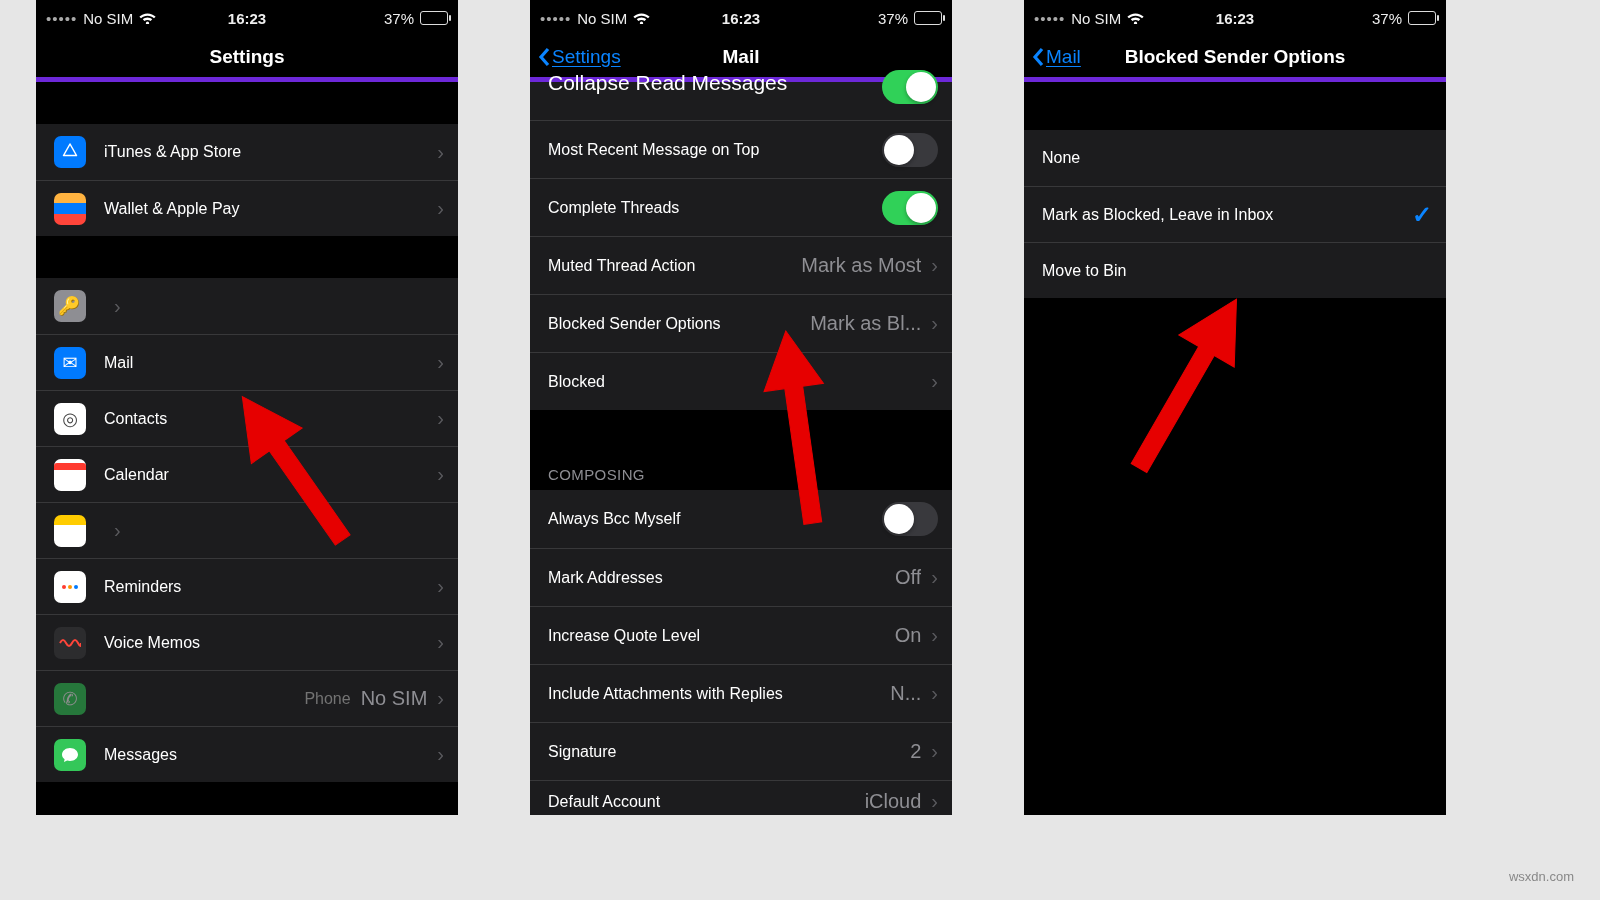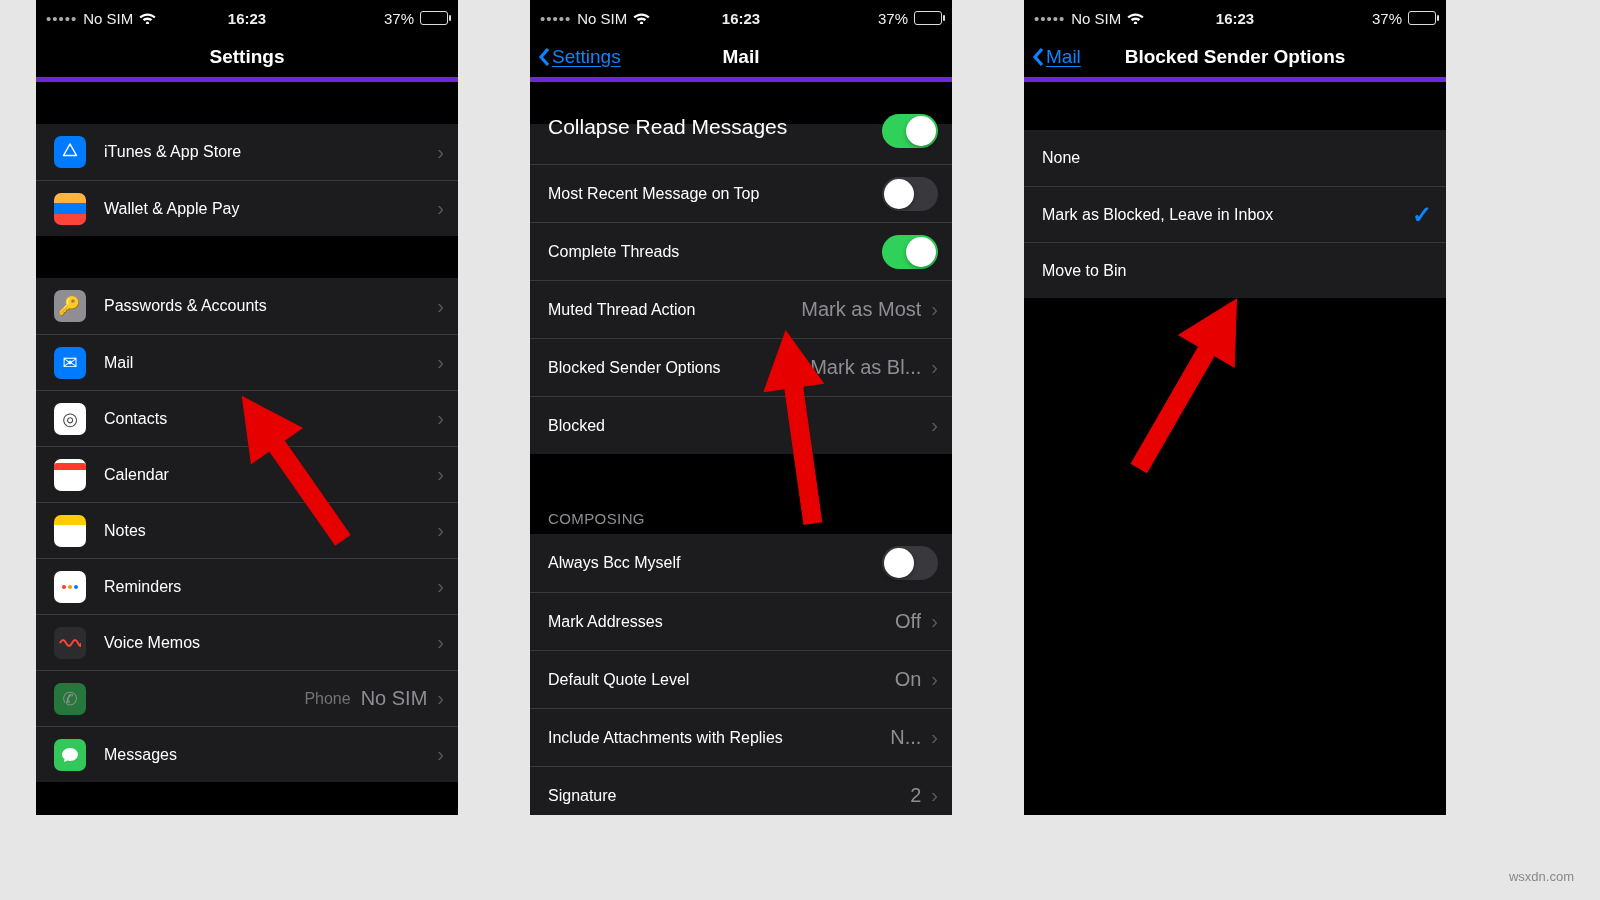--- a/index.html
+++ b/index.html
@@ -190,21 +190,20 @@
       <div class="row">
         <span class="icon bg-wallet"></span>
         <span class="row-label">Wallet &amp; Apple Pay</span>
         <span class="chevron">›</span>
       </div>
     </div>
 
     <div class="list-section" style="margin-top:42px;">
       <div class="row">
         <span class="icon bg-grey">🔑</span>
-        <span class="row-label">Passwords &amp; Accounts</span>
         <span class="chevron">›</span>
       </div>
       <div class="row">
         <span class="icon bg-blue">✉︎</span>
         <span class="row-label">Mail</span>
         <span class="chevron">›</span>
       </div>
       <div class="row">
         <span class="icon bg-white">◎</span>
         <span class="row-label">Contacts</span>
@@ -212,21 +211,20 @@
       </div>
       <div class="row">
         <span class="icon" style="background:#fff;">
           <span style="display:block;width:100%;height:7px;background:#ff3b30;border-radius:3px 3px 0 0;margin-top:-16px;"></span>
         </span>
         <span class="row-label">Calendar</span>
         <span class="chevron">›</span>
       </div>
       <div class="row">
         <span class="icon" style="background:linear-gradient(#ffcc00 30%,#fff 30%);"></span>
-        <span class="row-label">Notes</span>
         <span class="chevron">›</span>
       </div>
       <div class="row">
         <span class="icon bg-white">
           <span style="display:flex;gap:2px;">
             <span style="width:4px;height:4px;border-radius:2px;background:#ff3b30;"></span>
             <span style="width:4px;height:4px;border-radius:2px;background:#ff9500;"></span>
             <span style="width:4px;height:4px;border-radius:2px;background:#007aff;"></span>
           </span>
         </span>
@@ -290,21 +288,21 @@
       <span class="nav-back">
         <svg width="12" height="20" viewBox="0 0 12 20">
             <polyline points="10,2 3,10 10,18"></polyline>
           </svg>
         <span>Settings</span>
       </span>
       <div class="nav-title">Mail</div>
     </div>
 
     <div class="list-section flush" style="margin-top:-2px;">
-      <div class="row" style="min-height:28px;padding-top:0;margin-top:44px;">
+      <div class="row" style="min-height:28px;padding-top:0;">
         <span class="row-label" style="position:relative;top:-14px;font-size:21px;">Collapse Read Messages</span>
         <span class="toggle on" style="position:relative;top:-10px;">
             <span class="knob"></span>
           </span>
       </div>
       <div class="row">
         <span class="row-label">Most Recent Message on Top</span>
         <span class="toggle">
             <span class="knob"></span>
           </span>
@@ -339,21 +337,21 @@
         <span class="toggle">
             <span class="knob"></span>
           </span>
       </div>
       <div class="row">
         <span class="row-label">Mark Addresses</span>
         <span class="row-detail">Off</span>
         <span class="chevron">›</span>
       </div>
       <div class="row">
-        <span class="row-label">Default Quote Level</span>
+        <span class="row-label">Increase Quote Level</span>
         <span class="row-detail">On</span>
         <span class="chevron">›</span>
       </div>
       <div class="row">
         <span class="row-label">Include Attachments with Replies</span>
         <span class="row-detail" style="max-width:40px;">N...</span>
         <span class="chevron">›</span>
       </div>
       <div class="row">
         <span class="row-label">Signature</span>

